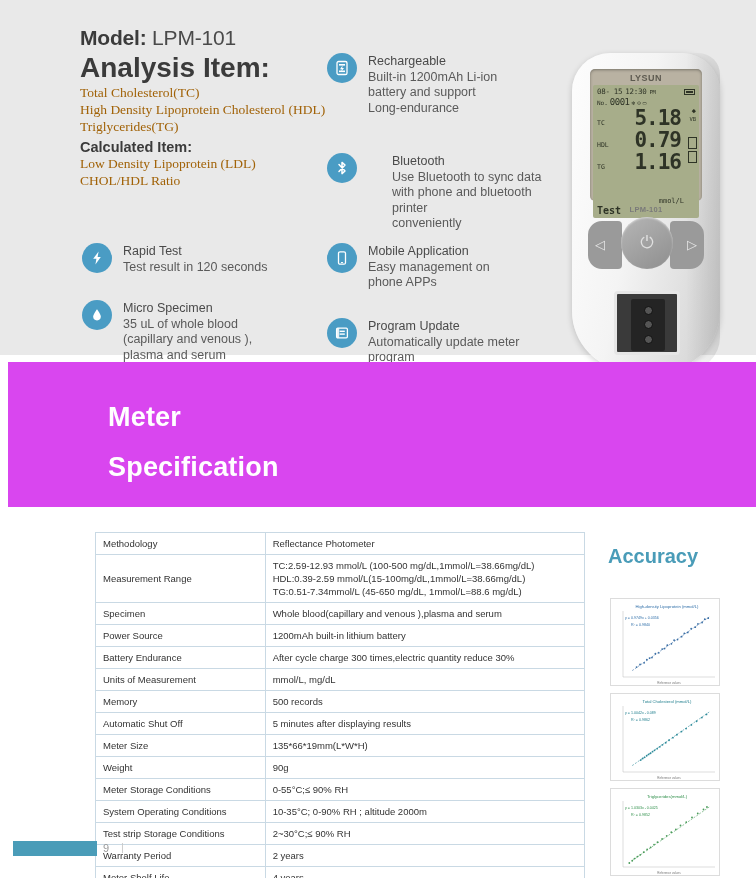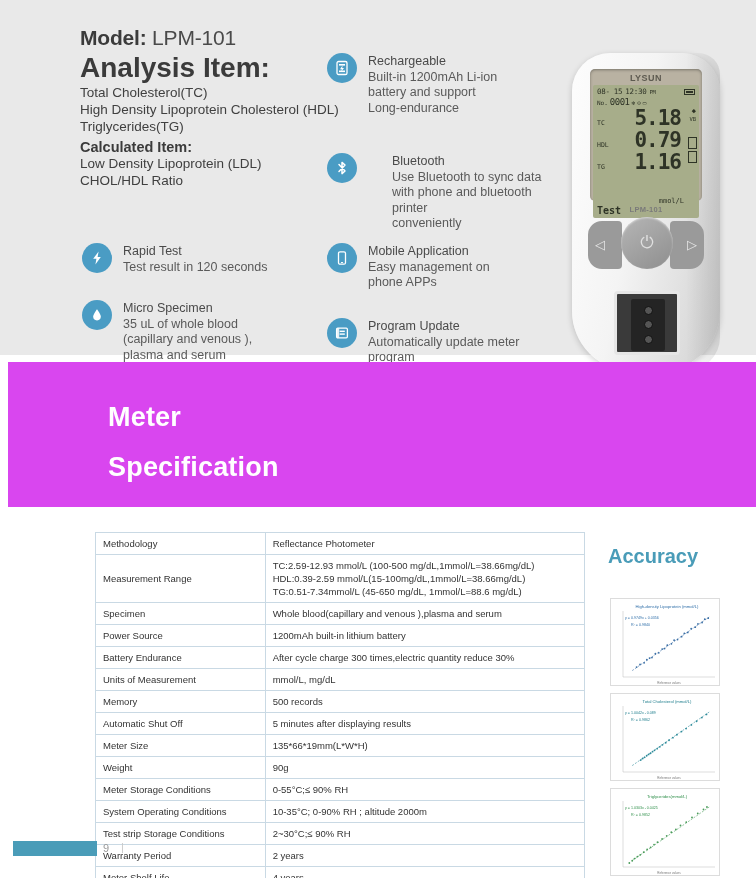--- a/index.html
+++ b/index.html
@@ -18,21 +18,21 @@
     background: #e9e9e9;
     padding-top: 18px;
   }
   .top-inner { position: relative; width: 100%; height: 100%; }
 
   .model-block { position: absolute; left: 80px; top: 8px; width: 290px; }
   .model-line { font-size: 21px; color: #3b3b3b; letter-spacing: -0.2px; white-space: nowrap; }
   .model-line .lbl { font-weight: 600; }
   .model-line .val { font-weight: 400; color: #4a4a4a; }
   .analysis-head { font-size: 28px; font-weight: 700; color: #3b3b3b; margin-top: 2px; }
-  .sub-line { font-size: 13.5px; color: #404040; line-height: 17px; }
+  .sub-line { font-size: 13.5px; color: #a16207; line-height: 17px; font-family: Liberation Serif, serif; }
   .calc-head { font-size: 14.5px; font-weight: 700; color: #3b3b3b; margin-top: 4px; }
 
   
   .feat { position: absolute; display: flex; gap: 11px; align-items: flex-start; margin-top: 20px; }
   .feat-icon {
     width: 30px; height: 30px; border-radius: 50%;
     background: #4a9cc4; flex: 0 0 30px;
     display: flex; align-items: center; justify-content: center;
   }
   .feat-icon svg { display: block; }

